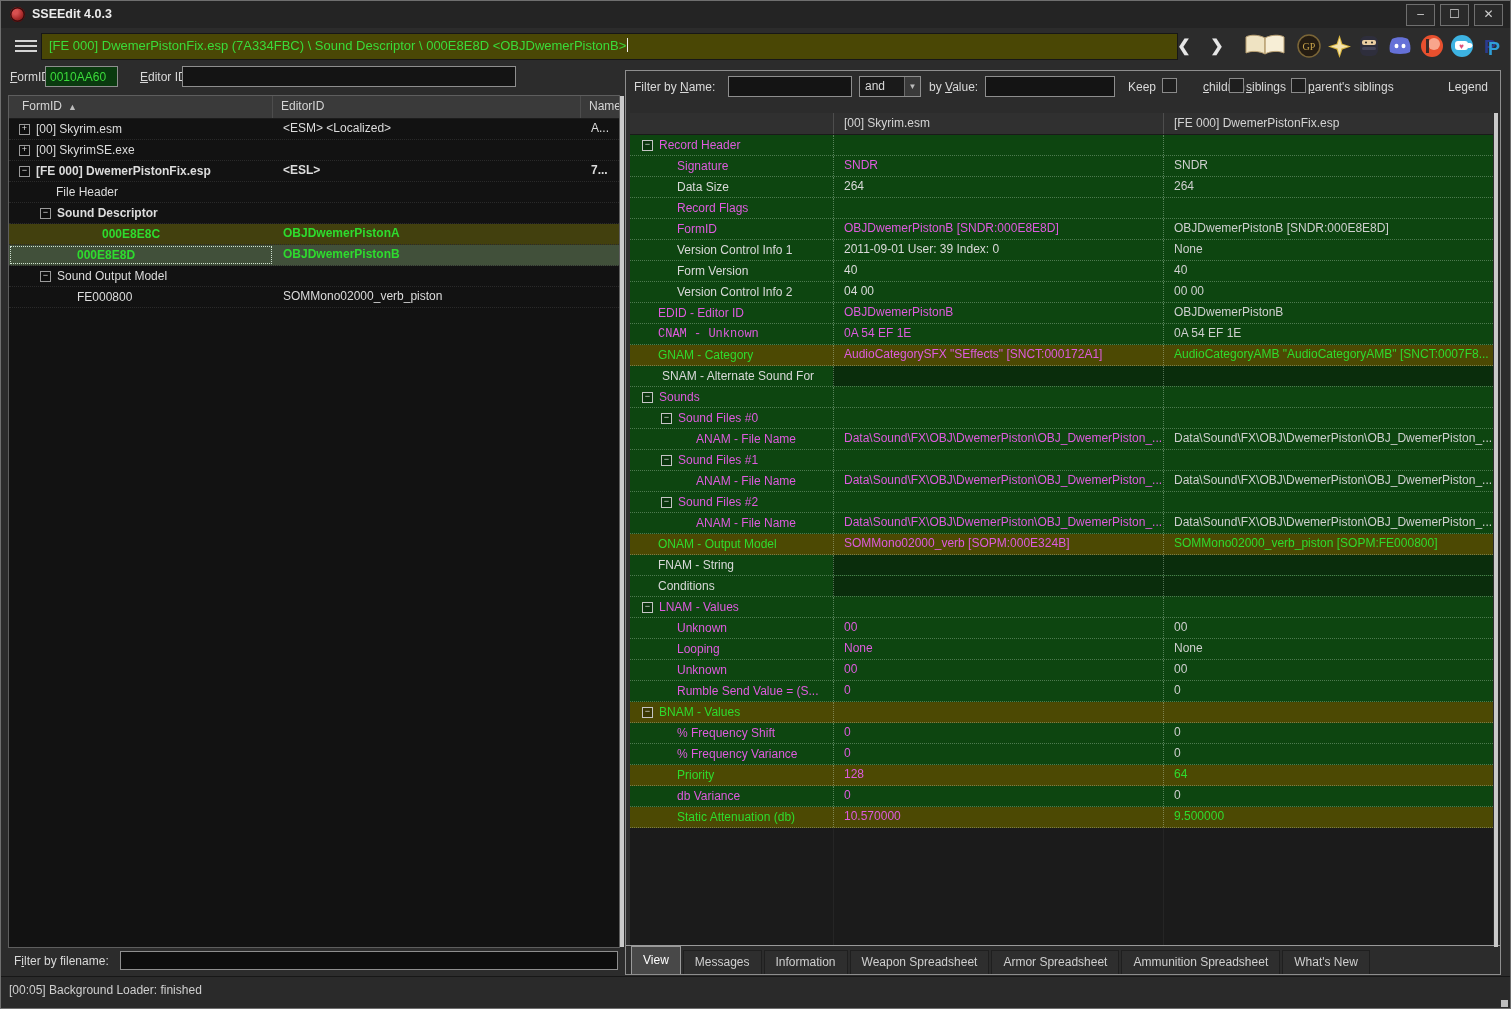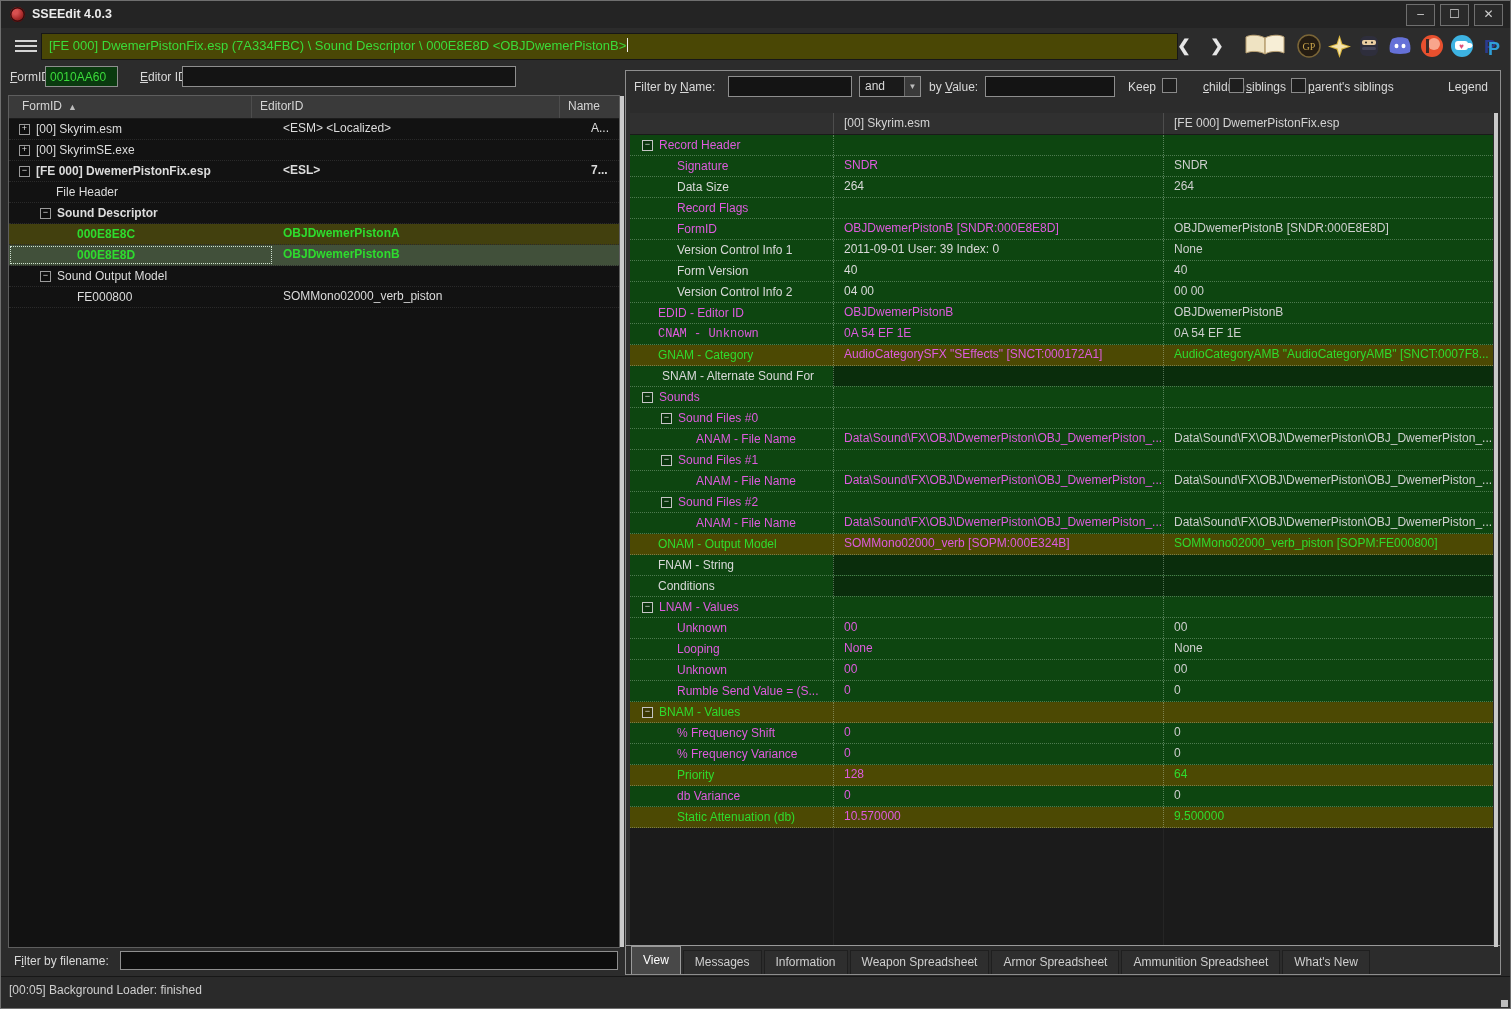--- a/index.html
+++ b/index.html
@@ -37,21 +37,21 @@
   .fld-label{position:absolute;color:#d9d9d9;}
   .inp{position:absolute;background:#141414;border:1px solid #8e8e8e;color:#d9d9d9;
     font-family:"Liberation Sans",sans-serif;font-size:12px;padding:0 4px;box-sizing:border-box;}
   #formid-input{left:45px;top:66px;width:73px;height:21px;background:#0a3a0f;color:#3adb3a;}
   #editorid-input{left:182px;top:66px;width:334px;height:21px;}
 
   .tree{position:absolute;left:8px;top:95px;width:612px;height:853px;border:1px solid #5e5e5e;
     background:#121212;box-sizing:border-box;overflow:hidden;}
   .tree-head{display:flex;height:22px;background:#3a3a3a;border-bottom:1px solid #1c1c1c;color:#d4d4d4;}
   .th{line-height:21px;padding-left:13px;box-sizing:border-box;border-right:1px solid #4d4d4d;overflow:hidden;white-space:nowrap;}
-  .th1{width:243px;} .th2{width:308px;padding-left:8px;} .th3{flex:1;padding-left:8px;border-right:none;}
+  .th1{width:264px;} .th2{width:308px;padding-left:8px;} .th3{flex:1;padding-left:8px;border-right:none;}
   .sort-arrow{font-size:9px;color:#bdbdbd;margin-left:6px;}
   .trow{display:flex;height:20px;border-bottom:1px dotted #2a2a2a;color:#dcdcdc;cursor:default;}
   .tc{line-height:19px;white-space:nowrap;overflow:hidden;box-sizing:border-box;}
   .tc1{width:264px;display:flex;align-items:center;}
   .tc2{width:308px;padding-left:10px;}
   .tc3{flex:1;padding-left:10px;}
   .bg-olive{background:#42400e;}
   .bg-selected{background:#41503a;}
   .focus-cell{outline:1px dotted #cfe0cf;outline-offset:-2px;}
   .green{color:#2edb2e;font-weight:bold;}
@@ -242,21 +242,21 @@
         <div class="tc tc1" style="padding-left: 31px;">
           <div class="exp">−</div>
           <span class=" bold" style="white-space: nowrap;">Sound Descriptor</span>
         </div>
         <div class="tc tc2 bold"></div>
         <div class="tc tc3 bold"></div>
       </div>
       <div class="trow bg-olive">
         <div class="tc tc1" style="padding-left: 52px;">
           <div class="exp-ph"></div>
-          <span class="green" style="white-space: nowrap;">000E8E8C</span>
+          <span class="green" style="white-space: nowrap; margin-left: 25px;">000E8E8C</span>
         </div>
         <div class="tc tc2 green">OBJDwemerPistonA</div>
         <div class="tc tc3"></div>
       </div>
       <div class="trow bg-selected">
         <div class="tc tc1 focus-cell" style="padding-left: 52px;">
           <div class="exp-ph"></div>
           <span class="green" style="white-space: nowrap;">000E8E8D</span>
         </div>
         <div class="tc tc2 green">OBJDwemerPistonB</div>

